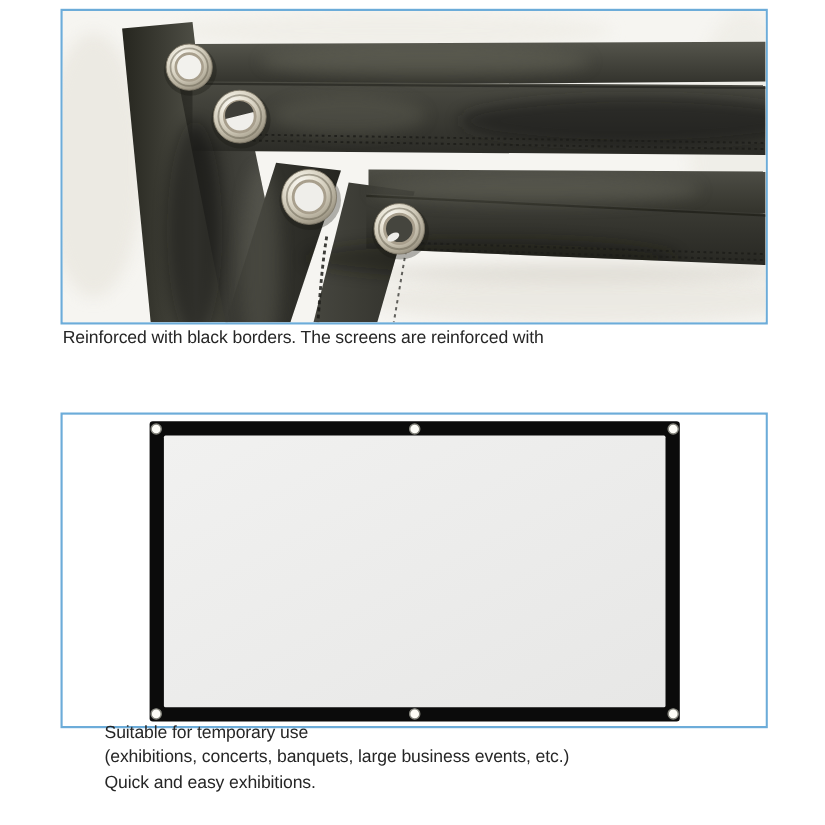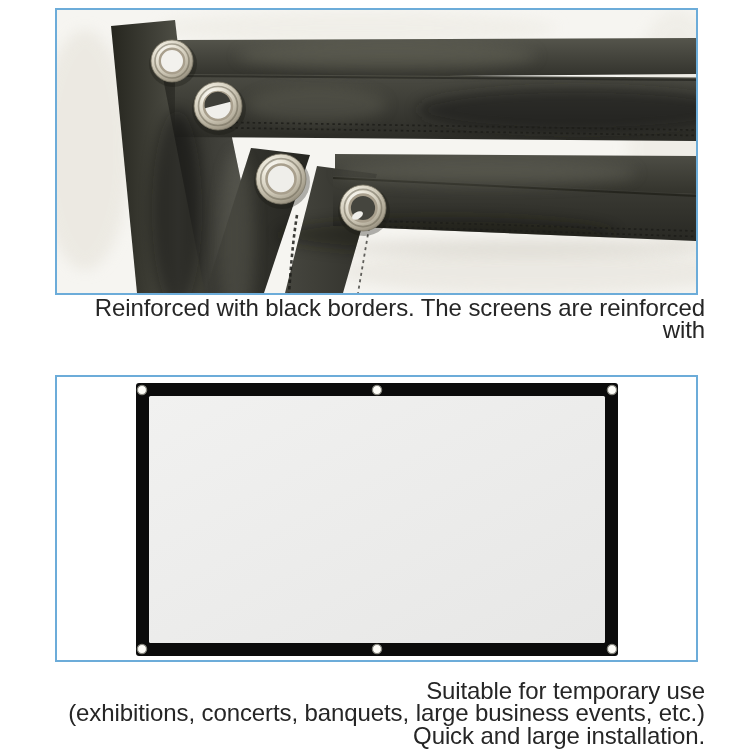--- a/index.html
+++ b/index.html
@@ -11,26 +11,25 @@
   .media{
     position:absolute;left:55px;width:639px;height:283px;margin:0;
     border:2px solid var(--accent,#6cacd9);
     background:#fff;box-sizing:content-box;
   }
   .media svg{display:block;width:100%;height:100%;}
   .photo{top:8px;}
   .diagram{top:375px;}
   .caption{
     position:absolute;left:57px;width:648px;
-    font-size:24px;line-height:22.4px;letter-spacing:-0.1px;
+    font-size:16px;line-height:22.4px;letter-spacing:-0.1px;
     color:var(--text,#262626);
-    text-align:right;
   }
   .caption-reinforced{top:297px;}
-  .caption-usage{top:680px;}
+  .caption-usage{top:656px;margin-left:38px;}
 </style>
 </head>
 <body>
 
 <div class="page">
 
   <figure class="media photo">
     <svg viewBox="0 0 639 283" preserveAspectRatio="none">
       <defs>
         <filter id="b7" x="-60%" y="-60%" width="220%" height="220%">
@@ -178,16 +177,16 @@
         <circle cx="85" cy="272" r="4.6"></circle>
         <circle cx="320" cy="272" r="4.6"></circle>
         <circle cx="555" cy="272" r="4.6"></circle>
       </g>
     </svg>
   </figure>
 
   <div class="caption caption-usage">
     <div>Suitable for temporary use</div>
     <div>(exhibitions, concerts, banquets, large business events, etc.)</div>
-    <div>Quick and large installation.</div>
+    <div>Quick and easy exhibitions.</div>
   </div>
 
 </div>
 
 </body></html>

